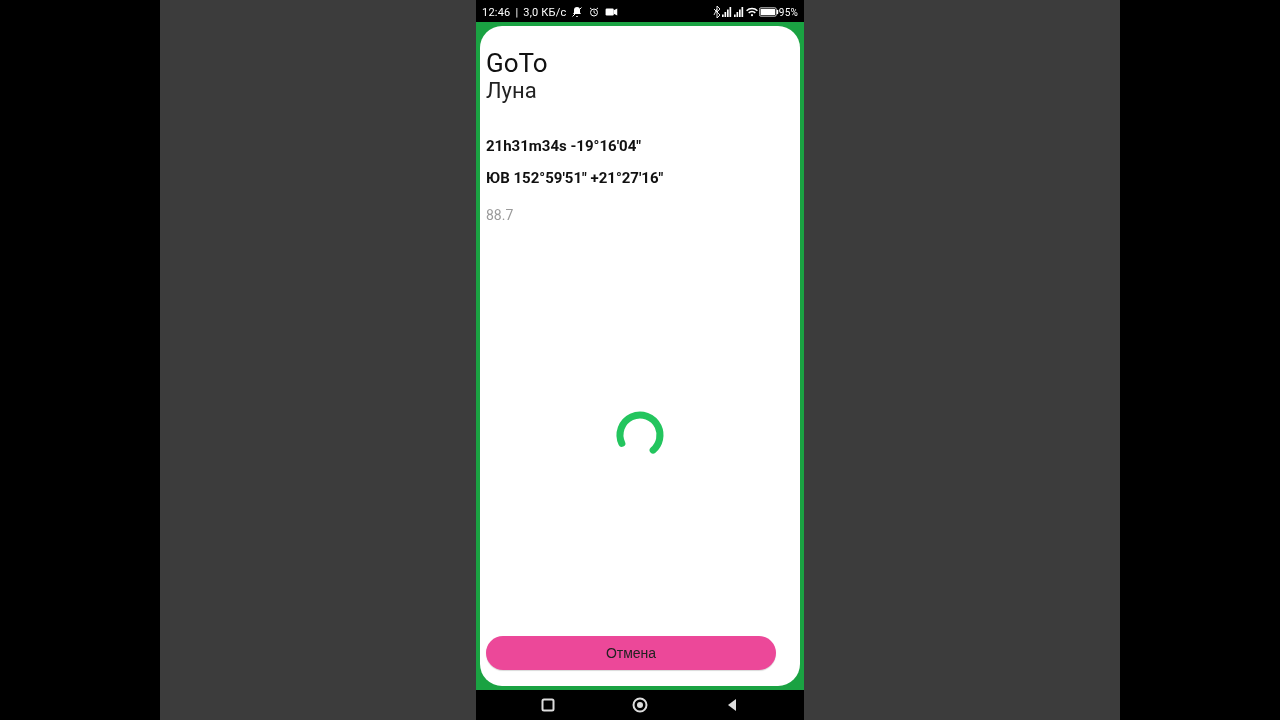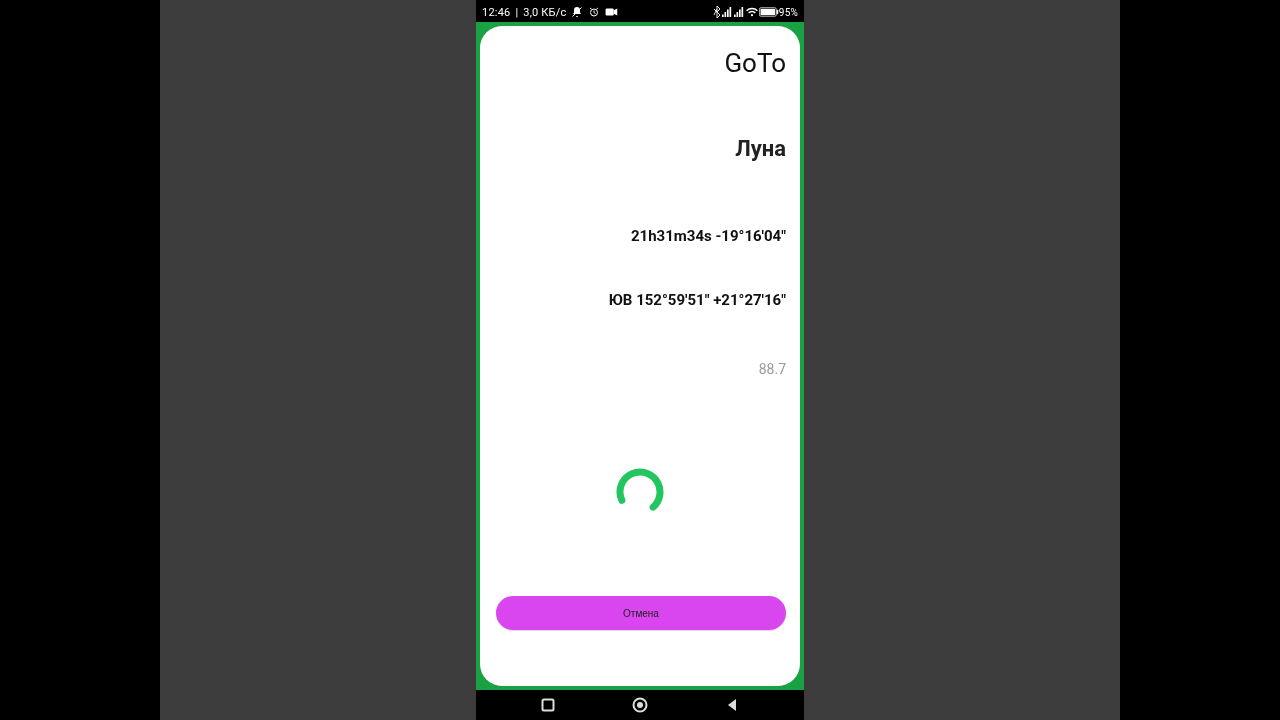--- a/index.html
+++ b/index.html
@@ -73,38 +73,36 @@
   }
   .dialog {
     position: absolute;
     top: 4px;
     left: 4px;
     right: 4px;
     bottom: 4px;
     background: #fff;
     border-radius: 22px;
     box-sizing: border-box;
-    padding: 20px 14px 16px;
+    padding: 20px 6px 16px;
     display: flex;
     flex-direction: column;
-    align-items: flex-end;
-    color: #111;
-    gap: 32px;
+    align-items: flex-start;
+    color: #111;
   }
   .dlg-title {
     font-size: 26px;
     font-weight: 400;
     color: #111;
     margin-top: 2px;
   }
   .dlg-subtitle {
     font-size: 22px;
-    font-weight: 700;
+    font-weight: 400;
     color: #222;
-    margin-top: 26px;
   }
   .dlg-coord1 {
     font-size: 15px;
     font-weight: 700;
     color: #111;
     margin-top: 34px;
   }
   .dlg-coord2 {
     font-size: 15px;
     font-weight: 700;
@@ -126,26 +124,25 @@
   }
   .spinner {
     width: 52px;
     height: 52px;
   }
   .cancel-btn {
     width: 290px;
     height: 34px;
     border: none;
     border-radius: 17px;
-    background: #d946ef;
+    background: #ec4899;
     color: #222;
-    font-size: 10px;
+    font-size: 14px;
     font-weight: 400;
     cursor: pointer;
-    margin-bottom: 40px;
     box-shadow: 0 1px 1px rgba(0,0,0,.15);
   }
 
   
   .navbar {
     position: absolute;
     left: 0;
     right: 0;
     bottom: 0;
     height: 30px;

